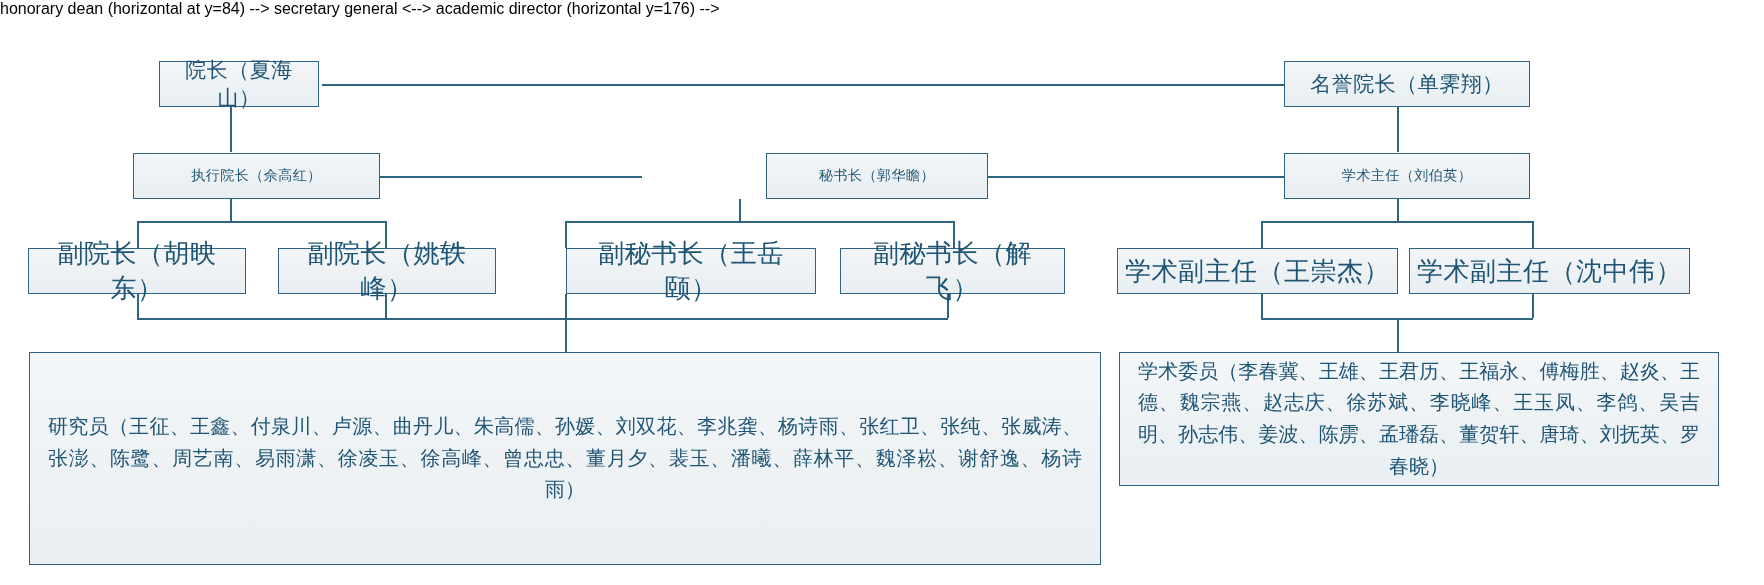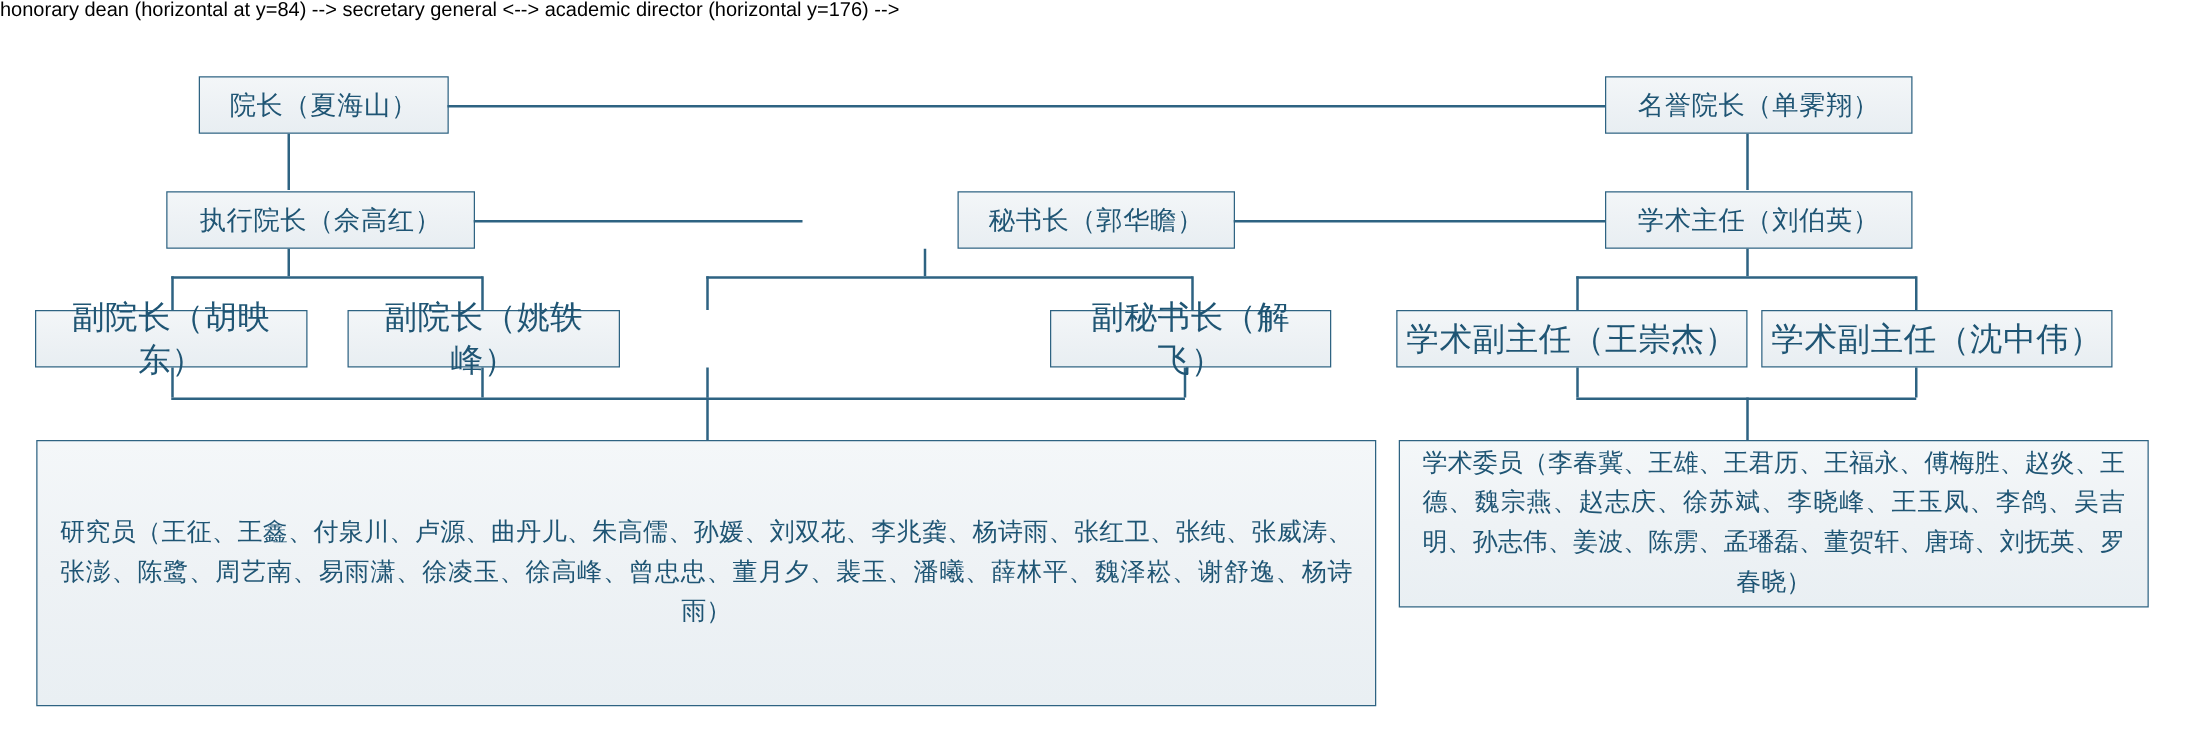--- a/index.html
+++ b/index.html
@@ -31,21 +31,21 @@
     z-index: 3;
   }
   .node span {
     display: block;
     width: 100%;
     padding: 0 6px;
     box-sizing: border-box;
   }
 
   .lvl1 { height: 46px; font-size: 21px; }
-  .lvl2 { height: 46px; font-size: 21px; }
+  .lvl2 { height: 46px; font-size: 14px; }
   .lvl3 { height: 46px; font-size: 26px; }
 
   .pool {
     position: absolute;
     box-sizing: border-box;
     border: 1.4px solid #2e6382;
     background: linear-gradient(to bottom, #f4f7f9 0%, #eef2f5 50%, #e9eff3 100%);
     color: #1f5574;
     font-size: 20px;
     line-height: 1.58;
@@ -118,21 +118,21 @@
   <div class="line v" style="left:947px; top:294px; height:24px;"></div>
   <div class="line v" style="left:565px; top:318px; height:34px;"></div>
 
   
   <div class="line v" style="left:1261px; top:294px; height:24px;"></div>
   <div class="line v" style="left:1532px; top:294px; height:24px;"></div>
   <div class="line h" style="left:1261px; top:318px; width:272px;"></div>
   <div class="line v" style="left:1397px; top:318px; height:34px;"></div>
 
   
-  <div class="node lvl1" style="left:159px; top:61px; width:200px;">
+  <div class="node lvl1" style="left:159px; top:61px; width:160px;">
     <span>院长（夏海山）</span>
   </div>
 
   <div class="node lvl1" style="left:1284px; top:61px; width:246px;">
     <span>名誉院长（单霁翔）</span>
   </div>
 
   
   <div class="node lvl2" style="left:133px; top:153px; width:247px;">
     <span>执行院长（佘高红）</span>
@@ -148,20 +148,23 @@
 
   
   <div class="node lvl3" style="left:28px; top:248px; width:218px;">
     <span>副院长（胡映东）</span>
   </div>
 
   <div class="node lvl3" style="left:278px; top:248px; width:218px;">
     <span>副院长（姚轶峰）</span>
   </div>
 
+  <div class="node lvl3" style="left:566px; top:248px; width:250px;">
+    <span>副秘书长（王岳颐）</span>
+  </div>
 
   <div class="node lvl3" style="left:840px; top:248px; width:225px;align-items:center;">
     <span>副秘书长（解飞）</span>
   </div>
 
   <div class="node lvl3" style="left:1117px; top:248px; width:281px;">
     <span>学术副主任（王崇杰）</span>
   </div>
 
   <div class="node lvl3" style="left:1409px; top:248px; width:281px;">

